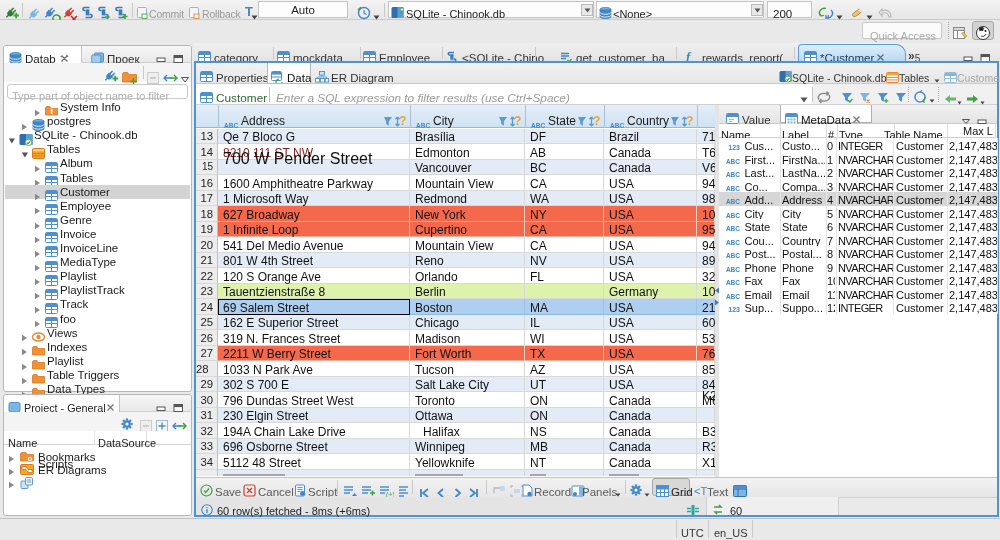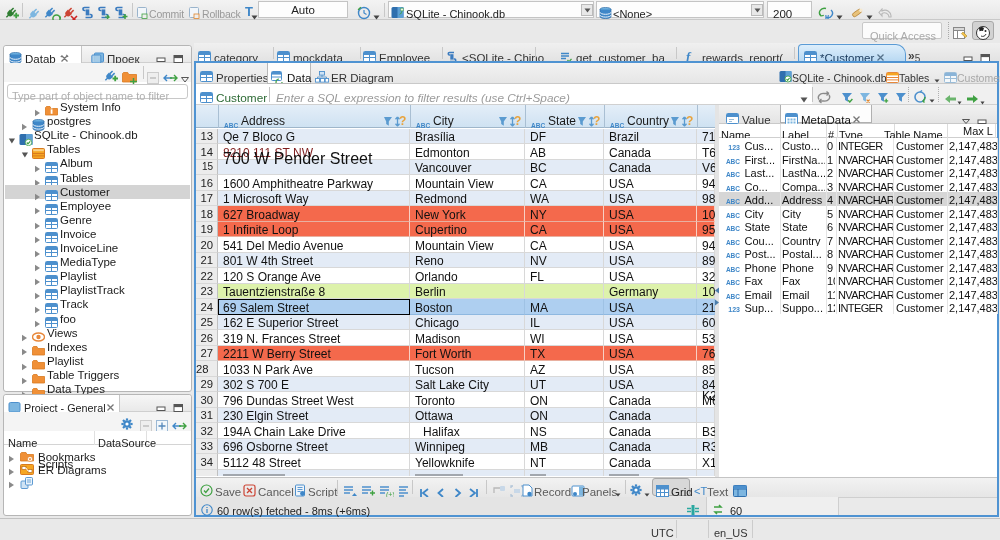--- a/index.html
+++ b/index.html
@@ -1305,15 +1305,15 @@
       <rect x="5.5" y="1" width="3" height="10" fill="#2aa8a0"></rect>
       <path d="M1 4.5 h4 M9 4.5 h4 M1 7.5 h4 M9 7.5 h4" stroke="#2aa8a0" stroke-width="1.6"></path>
     </svg></div>
 <div class="ab" style="left:707px;top:497px;width:132px;height:18px;background:#efefef;border-right:1px solid #cfcfcf;"></div>
 <div class="ab" style="left:711px;top:500px;"><svg width="14" height="11" viewBox="0 0 14 11" style="">
       <path d="M3 3 h7 l-2 -2 M11 8 h-7 l2 2" fill="none" stroke="#3fa142" stroke-width="1.5"></path>
     </svg></div>
 <div class="ab" style="left:730px;top:501px;"><span style="font-size:11px;color:#222;">60</span></div>
 <div class="ab" style="left:0;top:518px;width:1000px;height:22px;background:#e9e9e9;border-top:1px solid #c2c2c2;"></div>
 <div class="ab" style="left:676px;top:520px;width:1px;height:18px;background:#cccccc;"></div>
-<div class="ab" style="left:651px;top:523px;"><span style="font-size:11px;color:#333;">UTC</span></div>
+<div class="ab" style="left:681px;top:523px;"><span style="font-size:11px;color:#333;">UTC</span></div>
 <div class="ab" style="left:708px;top:520px;width:1px;height:18px;background:#cccccc;"></div>
 <div class="ab" style="left:714px;top:523px;"><span style="font-size:11px;color:#333;">en_US</span></div>
 <div class="ab" style="left:752px;top:520px;width:1px;height:18px;background:#cccccc;"></div>
 </body></html>

